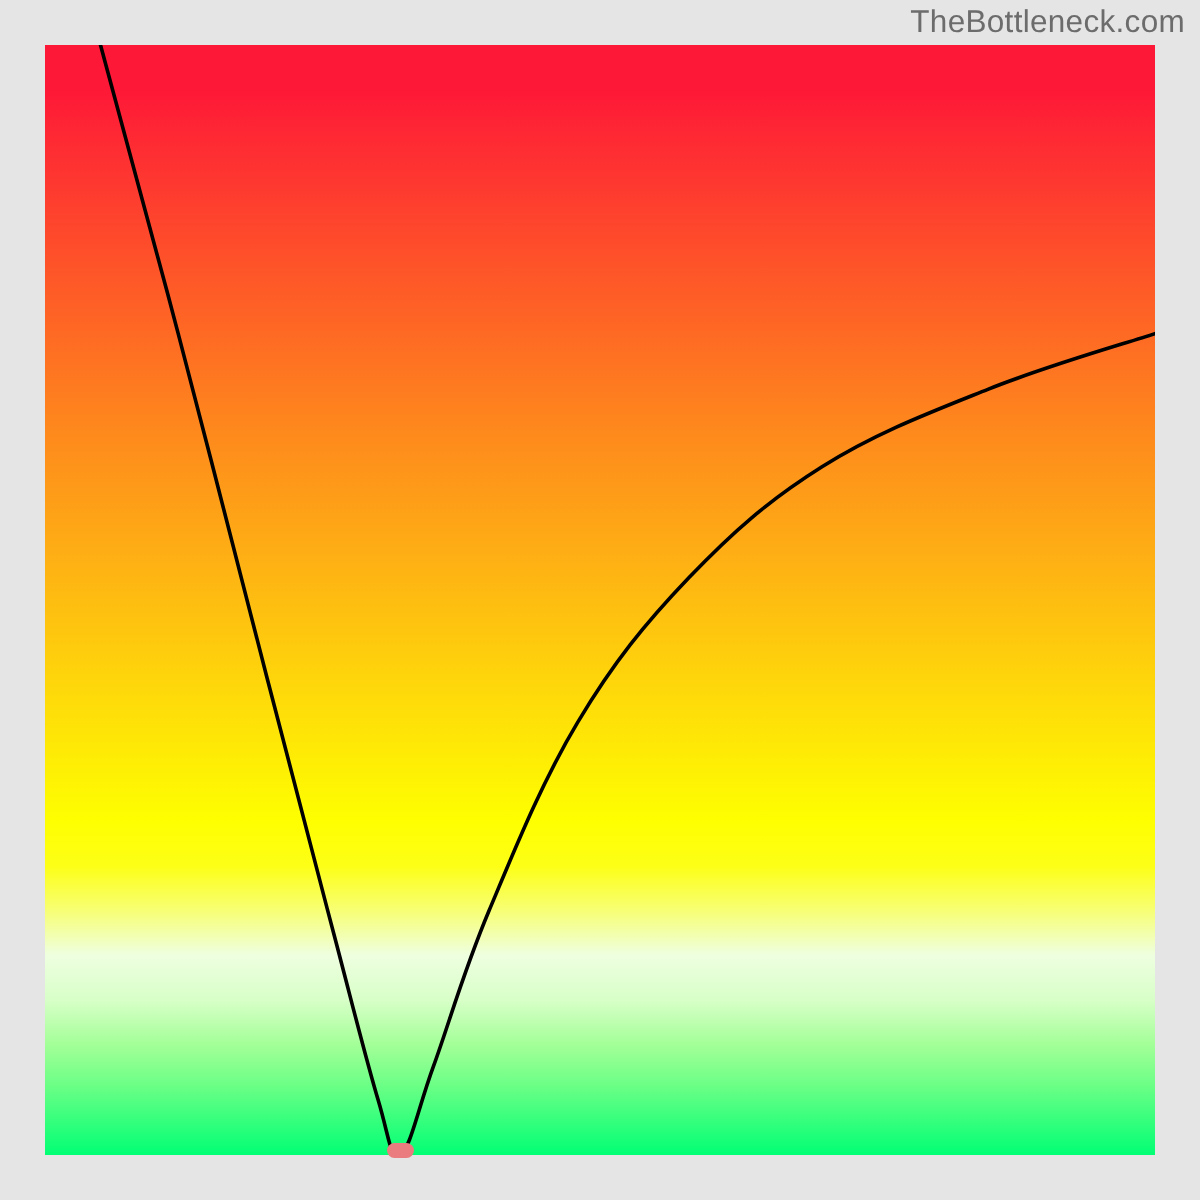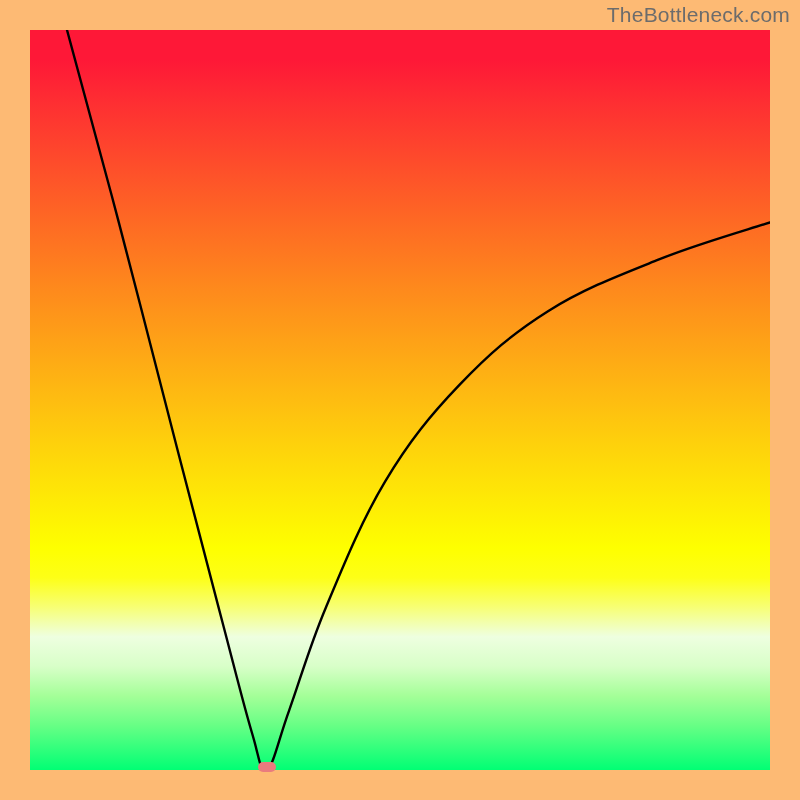--- a/index.html
+++ b/index.html
@@ -8,21 +8,21 @@
     width: 800px;
     height: 800px;
     overflow: hidden;
     background: #000;
     font-family: Arial, Helvetica, sans-serif;
   }
   .frame {
     position: relative;
     width: 800px;
     height: 800px;
-    background: #fdba74;
+    background: #e5e5e5;
   }
   .plot {
     position: absolute;
     left: 30px;
     top: 30px;
     width: 740px;
     height: 740px;
     background: linear-gradient(to bottom,
       #fe1837 0%,
       #fe1837 4%,

